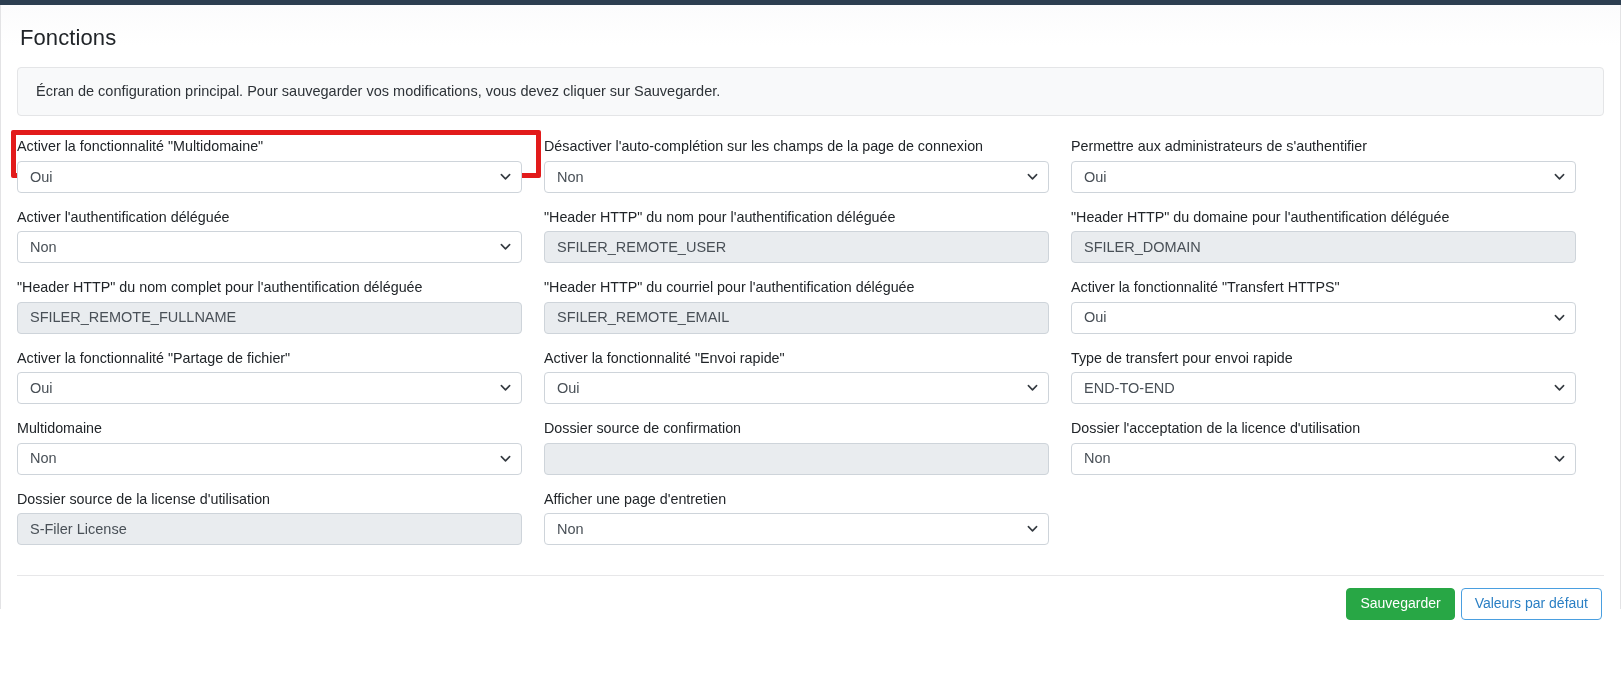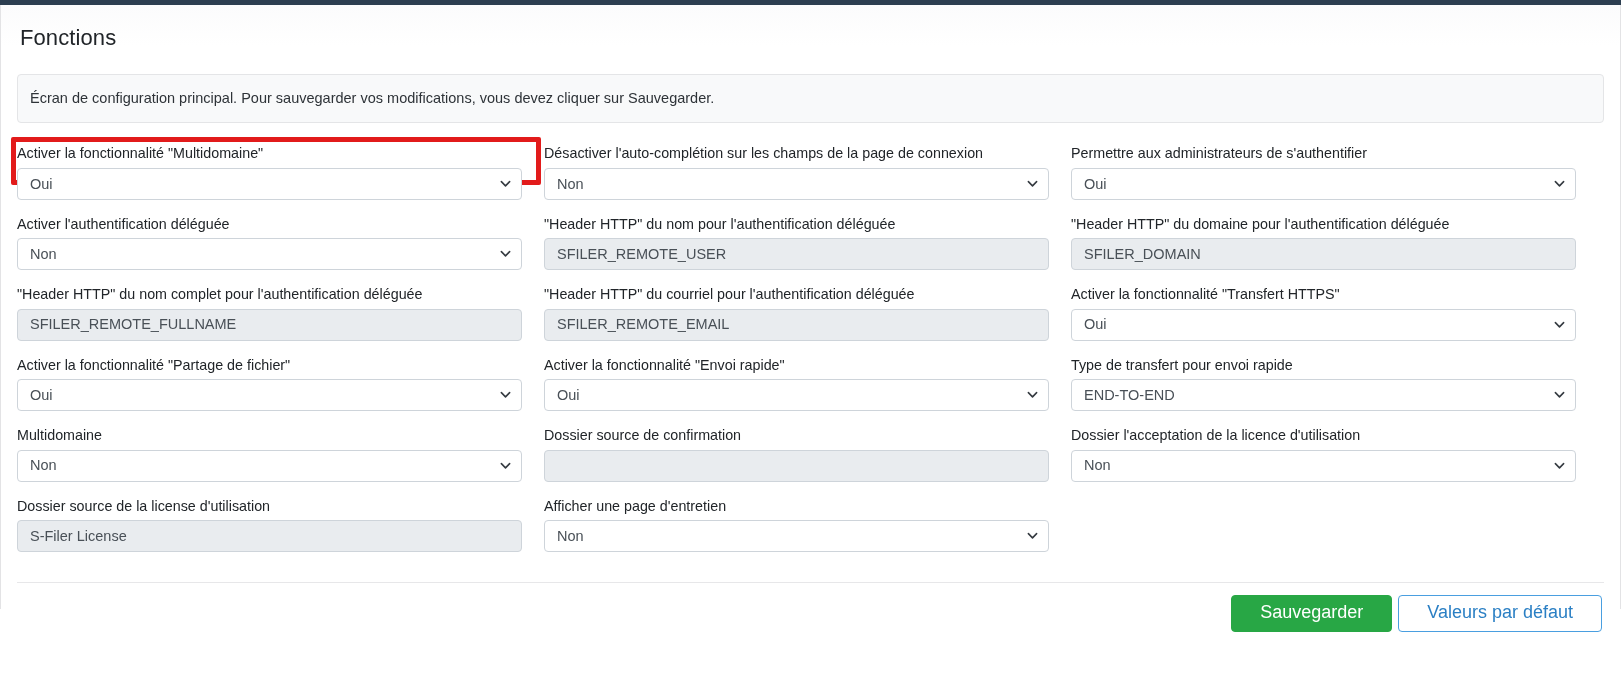--- a/index.html
+++ b/index.html
@@ -29,25 +29,25 @@
     padding: 0 16px;
   }
   #page-title {
     font-size: 22px;
     font-weight: 400;
     color: #212529;
     margin: 20px 0 0 3px;
     letter-spacing: .1px;
   }
   #info-alert {
-    margin-top: 23px;
+    margin-top: 16px;
     background: #f8f9fa;
     border: 1px solid #e4e5e7;
     border-radius: 4px;
-    padding: 15px 12px;
+    padding: 15px 18px;
     font-size: 14.5px;
     color: #2e3338;
     line-height: 1.2;
   }
   #form-grid {
     margin-top: 22px;
     display: grid;
     grid-template-columns: 505px 505px 505px;
     column-gap: 22px;
     row-gap: 0px;
@@ -107,23 +107,23 @@
   #footer-actions {
     display: flex;
     justify-content: flex-end;
     align-items: center;
     gap: 6px;
     padding-top: 12px;
     padding-right: 2px;
   }
   .btn {
     font-family: "Liberation Sans", sans-serif;
-    font-size: 18px;
+    font-size: 14px;
     border-radius: 4px;
-    padding: 7px 28px 8px;
+    padding: 7px 13px 8px;
     line-height: 1.1;
     cursor: pointer;
     border: 1px solid transparent;
     white-space: nowrap;
   }
   .btn-primary-save {
     background: #28a745;
     border-color: #28a745;
     color: #ffffff;
   }

